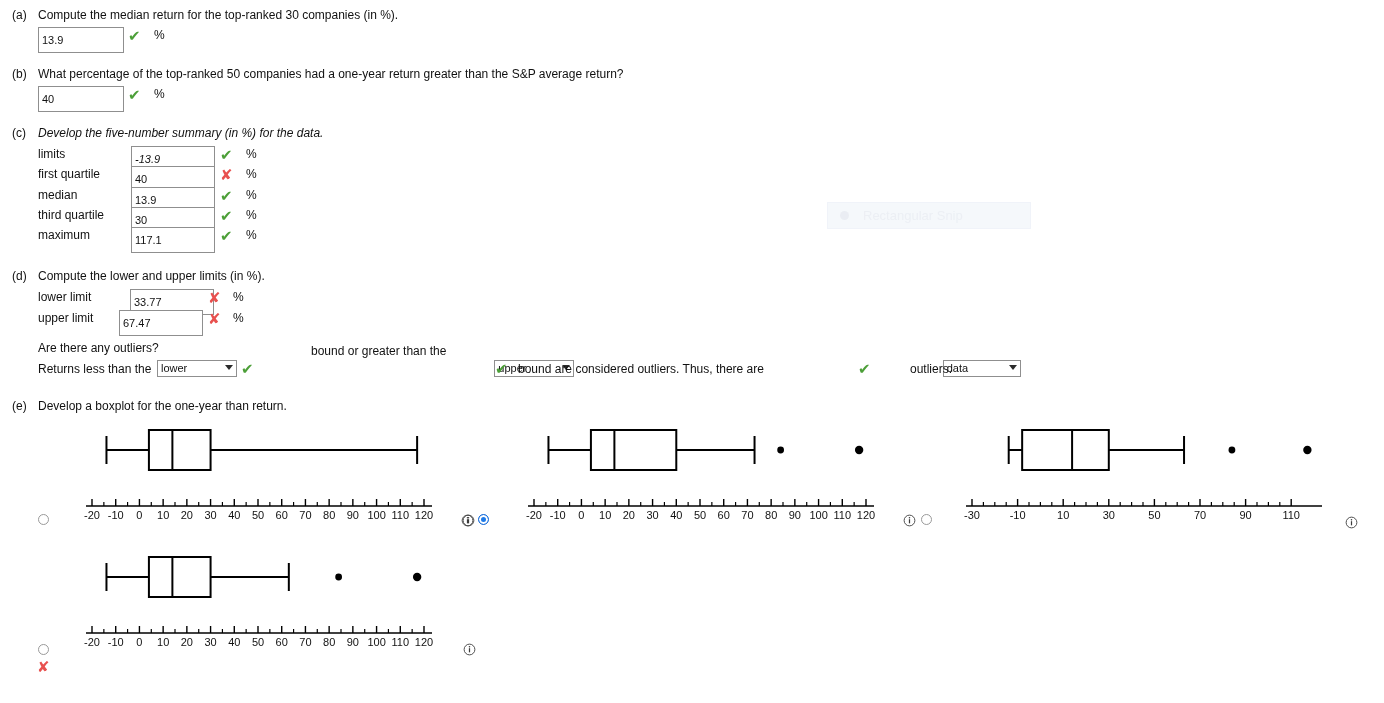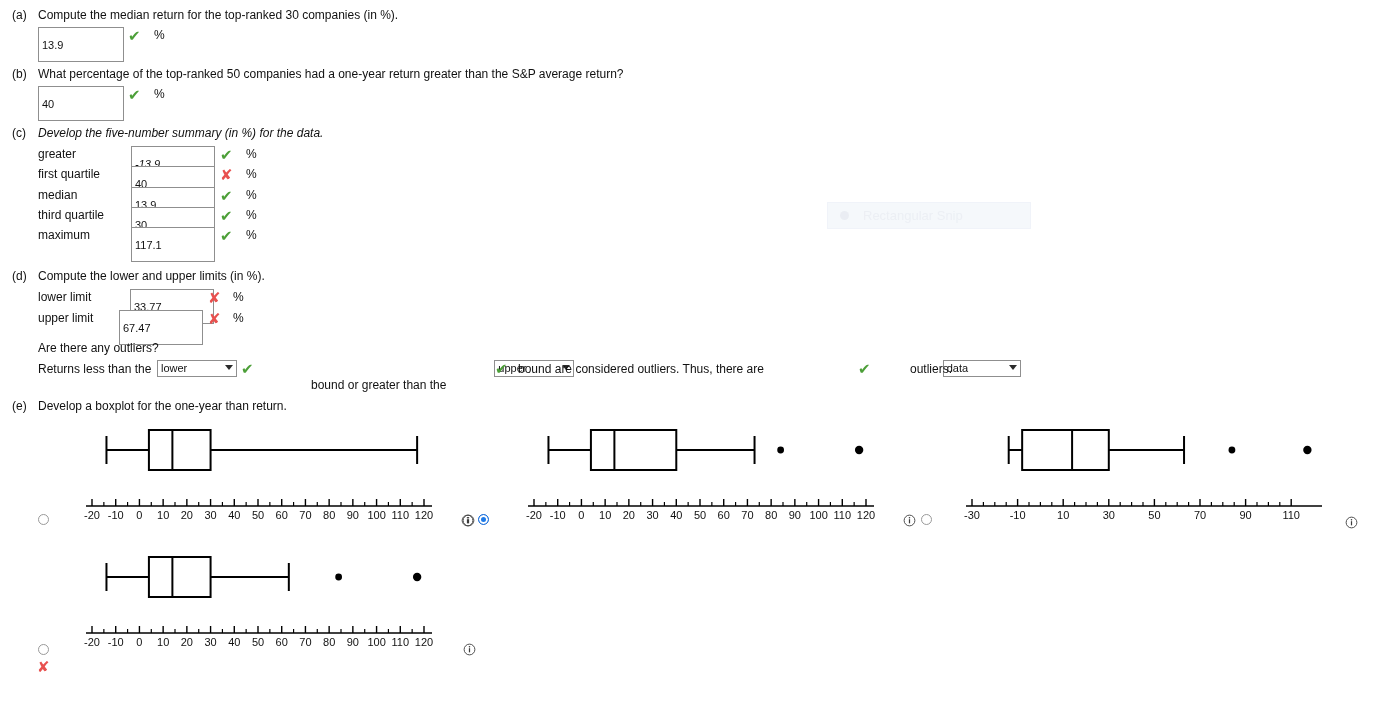--- a/index.html
+++ b/index.html
@@ -36,21 +36,21 @@
 
   
   .answer-box {
     box-sizing: border-box;
     border: 1px solid #8f8f8f;
     background: #ffffff;
     font-family: "Liberation Sans", sans-serif;
     font-size: 11px;
     color: #111;
     padding: 1px 3px;
-    height: 35px;
+    height: 26px;
     line-height: 15px;
     outline: none;
   }
 
   
   .mark {
     font-size: 15px;
     line-height: 15px;
     font-weight: bold;
     font-family: "DejaVu Sans", sans-serif;
@@ -148,21 +148,21 @@
 <div class="abs qletter" style="left:12px; top:67px;">(b)</div>
 <div class="abs qlabel" style="left:38px; top:67px;">What percentage of the top-ranked 50 companies had a one-year return greater than the S&amp;P average return?</div>
 <input class="abs answer-box" style="left: 38px; top: 86px; width: 86px;" value="40">
 <div class="abs mark mark-correct" style="left:128px; top:88px;">✔</div>
 <div class="abs pct" style="left:154px; top:87px;">%</div>
 
 
 <div class="abs qletter" style="left:12px; top:126px;">(c)</div>
 <div class="abs qlabel" style="left:38px; top:126px;font-style:italic;">Develop the five-number summary (in %) for the data.</div>
 
-<div class="abs sublabel" style="left:38px; top:147px;">greater</div>
+<div class="abs sublabel" style="left:38px; top:147px;">limits</div>
 <input class="abs answer-box" style="left: 131px; top: 146px; width: 84px; font-style: italic;" value="-13.9">
 <div class="abs mark mark-correct" style="left:220px; top:148px;">✔</div>
 <div class="abs pct" style="left:246px; top:147px;">%</div>
 
 <div class="abs sublabel" style="left:38px; top:167px;">first quartile</div>
 <input class="abs answer-box" style="left: 131px; top: 166px; width: 84px;" value="40">
 <div class="abs mark mark-wrong" style="left:220px; top:168px;">✘</div>
 <div class="abs pct" style="left:246px; top:167px;">%</div>
 
 <div class="abs sublabel" style="left:38px; top:188px;">median</div>
@@ -195,21 +195,21 @@
 <div class="abs pct" style="left:233px; top:311px;">%</div>
 
 <div class="abs sublabel" style="left:38px; top:341px;">Are there any outliers?</div>
 
 <div class="abs sublabel" style="left:38px; top:362px;">Returns less than the</div>
 <div class="abs dropdown" style="left:157px; top:360px; width:80px;">
   <span>lower</span>
   <span class="caret"></span>
 </div>
 <div class="abs mark mark-correct" style="left:241px; top:362px;">✔</div>
-<div class="abs sublabel" style="left:264px; top:378px;padding-left:47px;">bound or greater than the</div>
+<div class="abs sublabel" style="left:264px; top:344px;padding-left:47px;">bound or greater than the</div>
 <div class="abs dropdown" style="left:411px; top:360px; width:80px;">
   <span>upper</span>
   <span class="caret"></span>
 </div>
 <div class="abs mark mark-correct" style="left:495px; top:362px;">✔</div>
 <div class="abs sublabel" style="left:518px; top:362px;">bound are considered outliers. Thus, there are</div>
 <div class="abs dropdown" style="left:776px; top:360px; width:78px;">
   <span>data</span>
   <span class="caret"></span>
 </div>

